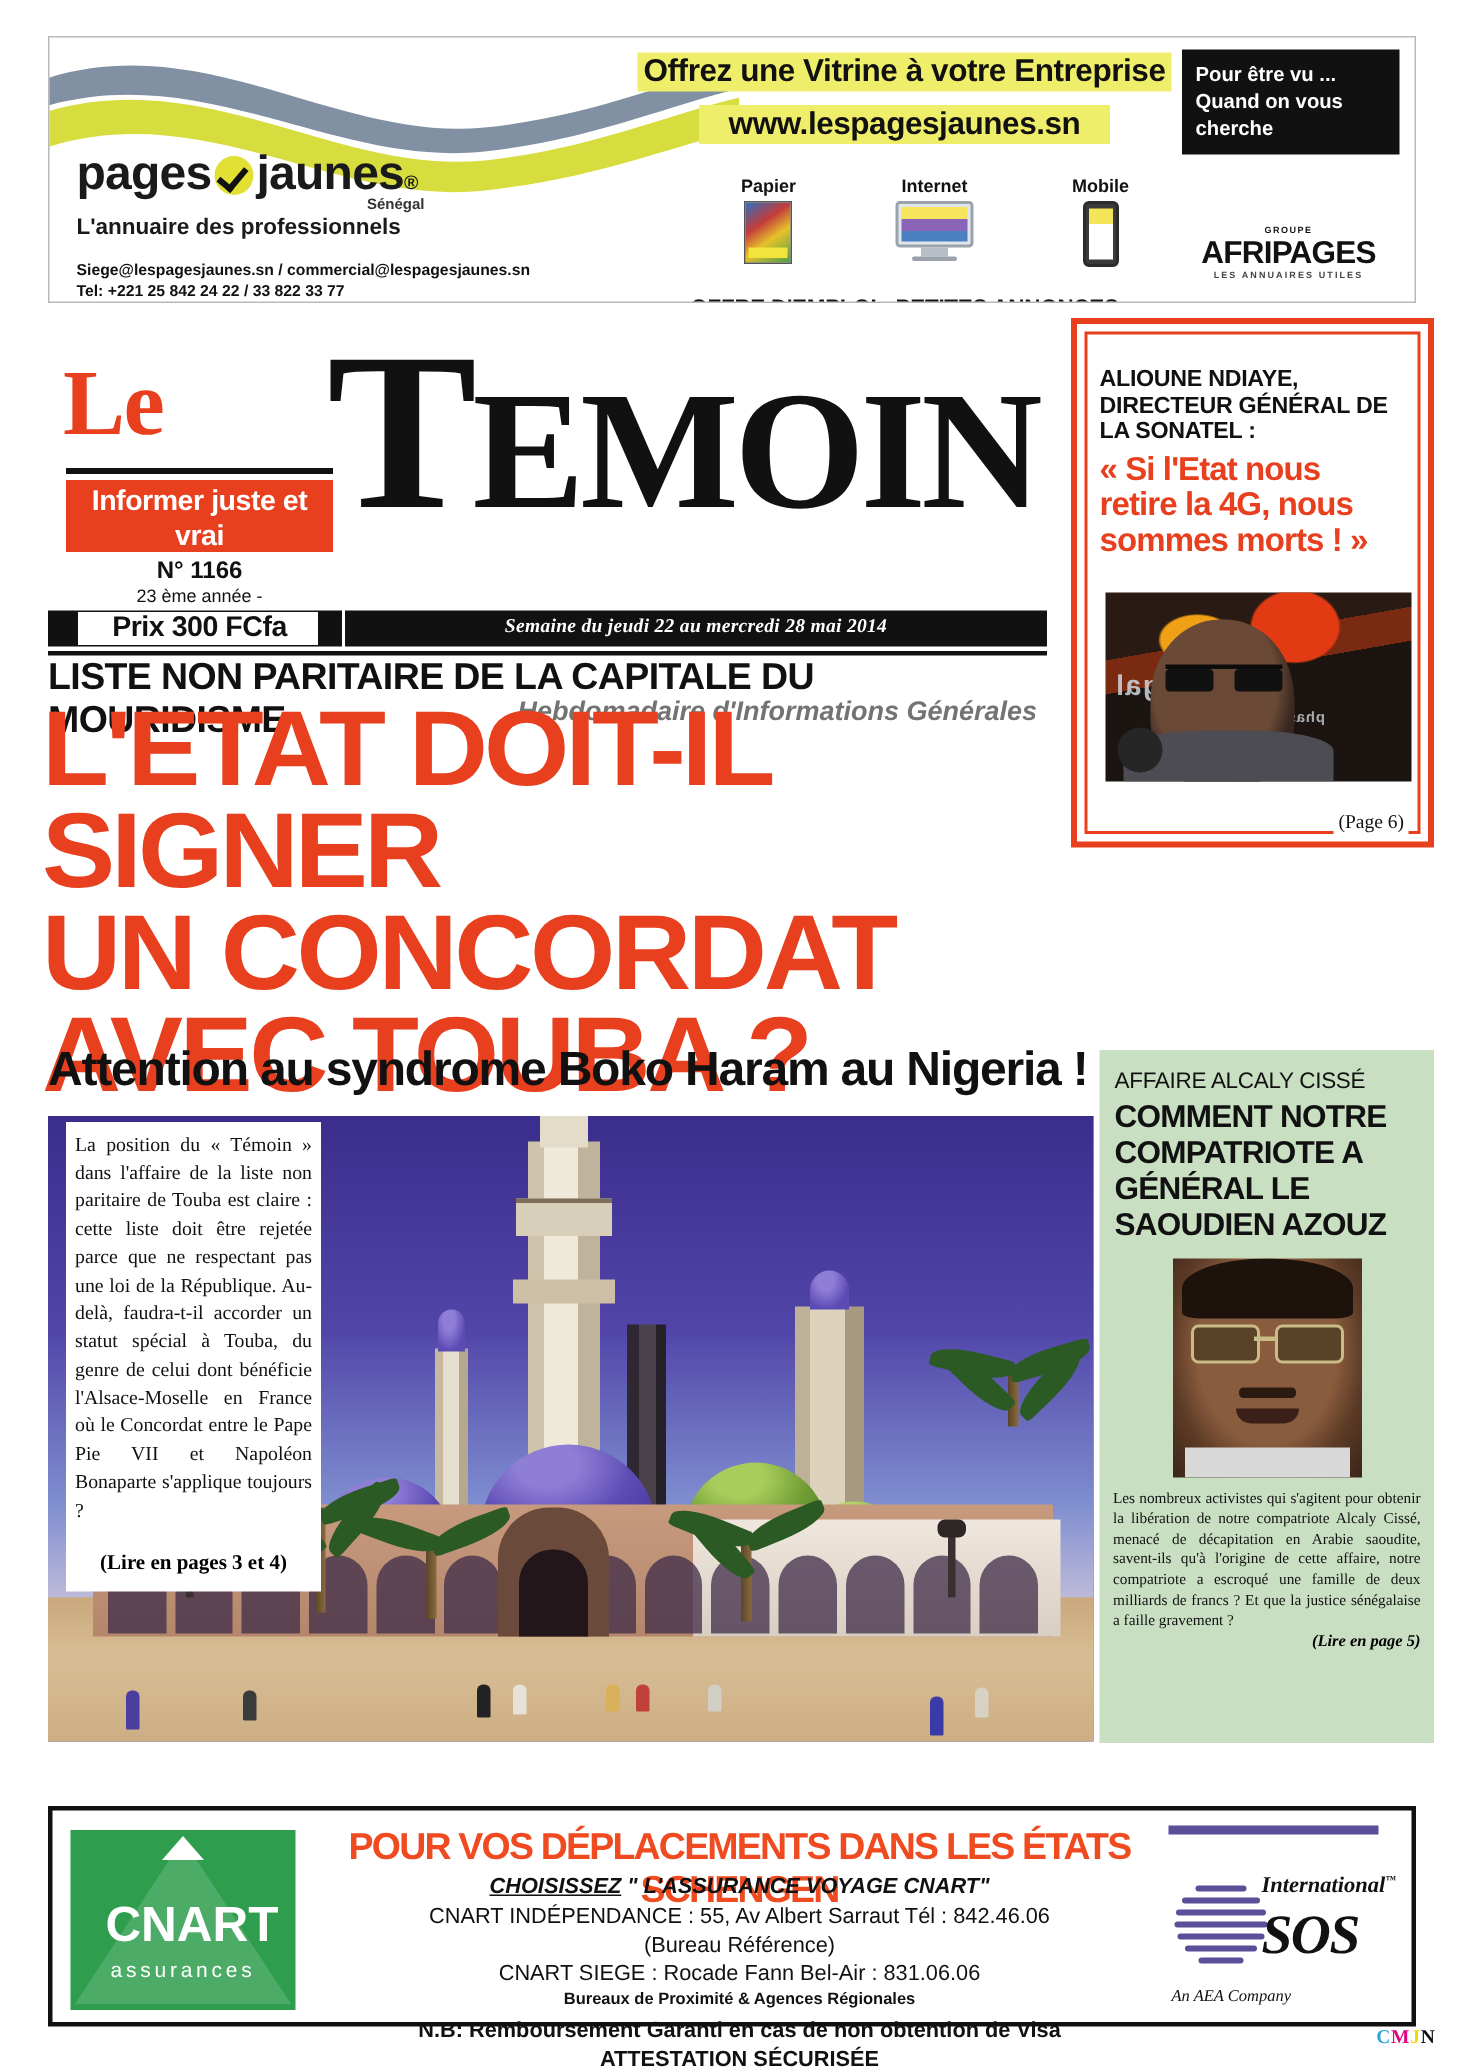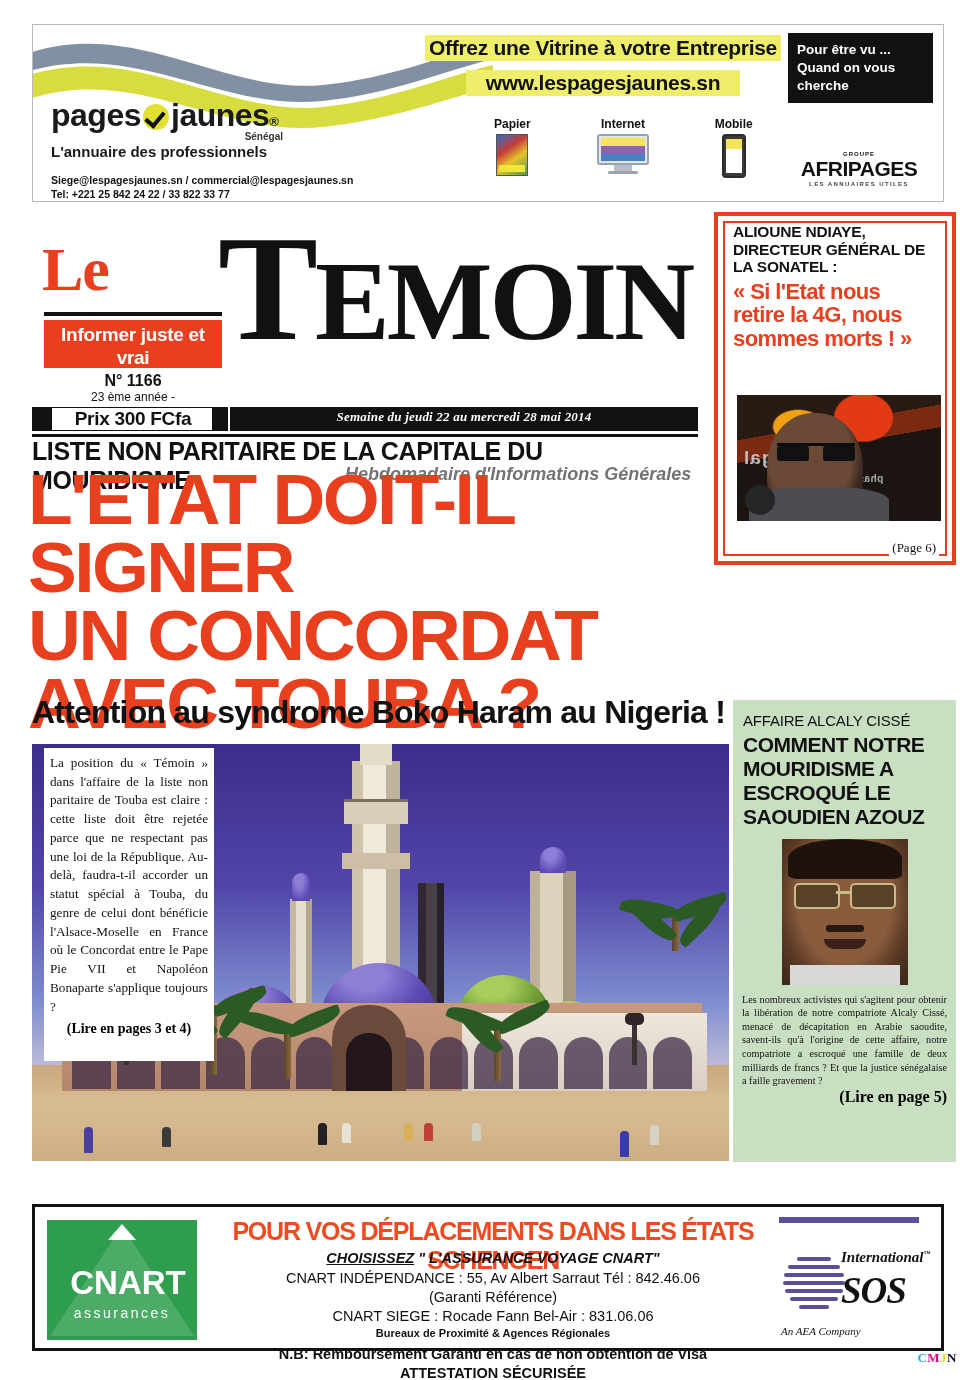--- a/index.html
+++ b/index.html
@@ -120,21 +120,21 @@
     font-family:"Liberation Serif", serif; font-style:italic; font-weight:700;
     font-size:13px; color:#fff; letter-spacing:0.2px;
   }
   .mh-botrule { position:absolute; left:32px; top:222px; width:666px; height:3px; background:#111; }
 
   
   .rbox {
     position:absolute; left:714px; top:212px; width:242px; height:353px;
     border:4px solid #e8401f; background:#fff; padding:5px;
   }
-  .rbox-inner { border:2px solid #e8401f; height:100%; padding:0 8px 4px; position:relative; }
+  .rbox-inner { border:2px solid #e8401f; height:100%; padding:21px 8px 4px; position:relative; }
   .rbox-kicker { font-size:15.5px; font-weight:600; color:#111; line-height:1.14; letter-spacing:-0.2px; }
   .rbox-quote { margin-top:4px; font-size:22px; font-weight:800; color:#e8401f; line-height:1.06; letter-spacing:-0.6px; }
   .rbox-photo {
     position:absolute; left:12px; top:172px; width:204px; height:126px;
     background:
       radial-gradient(ellipse at 30% 25%, #f0a015 0 12%, rgba(0,0,0,0) 13%),
       radial-gradient(ellipse at 62% 18%, #e23a12 0 16%, rgba(0,0,0,0) 17%),
       linear-gradient(170deg,#2a1a14 0 28%, #7a2a10 28% 42%, #1b1410 42% 100%);
     overflow:hidden;
   }
@@ -252,21 +252,21 @@
   .lamp:after{content:"";position:absolute;left:-7px;top:-10px;width:19px;height:12px;background:#2e2626;border-radius:5px;}
 
   .artbox {
     position:absolute; left:44px; top:748px; width:170px; height:313px;
     background:#fff; padding:6px 6px 4px 6px;
   }
   .arttext {
     font-family:"Liberation Serif", serif; font-size:13.2px; line-height:1.42;
     color:#111; text-align:justify; hyphens:auto;
   }
-  .artlire { margin-top:5px; font-family:"Liberation Serif", serif; font-size:14px; font-weight:700; text-align:center; }
+  .artlire { margin-top:19px; font-family:"Liberation Serif", serif; font-size:14px; font-weight:700; text-align:center; }
 
   
   .gbox {
     position:absolute; left:733px; top:700px; width:223px; height:462px;
     background:#c9dfc2;
   }
   .gbox-kicker { padding:12px 10px 0; font-size:15px; font-weight:500; color:#111; letter-spacing:-0.2px;}
   .gbox-title { padding:4px 10px 0; font-size:21px; font-weight:800; color:#111; line-height:1.14; letter-spacing:-0.5px; }
   .gbox-photo {
     margin:10px auto 0; width:126px; height:146px;
@@ -279,21 +279,21 @@
     background:#5a4228;border:2px solid #c9bc86;border-radius:5px;}
   .gbox-photo .gl:before{left:0;} .gbox-photo .gl:after{right:0;}
   .gbox-photo .gl i{position:absolute;left:42px;top:8px;width:18px;height:3px;background:#c9bc86;}
   .gbox-photo .must{position:absolute;left:44px;top:86px;width:38px;height:7px;background:#2a1a10;border-radius:3px;}
   .gbox-photo .mouth{position:absolute;left:42px;top:100px;width:42px;height:10px;background:#3a2018;border-radius:0 0 18px 18px;}
   .gbox-photo .collar{position:absolute;left:8px;bottom:0;width:110px;height:20px;background:#d8d8d8;}
   .gbox-body {
     padding:8px 9px 0; font-family:"Liberation Serif", serif;
     font-size:10.2px; line-height:1.33; color:#111; text-align:justify;
   }
-  .gbox-lire { padding:0 9px; font-family:"Liberation Serif", serif; font-size:16px; font-weight:700; text-align:right; }
+  .gbox-lire { padding:0 9px; font-family:"Liberation Serif", serif; font-size:11px; font-weight:700; text-align:right;font-style:italic; }
 
   
   .botad {
     position:absolute; left:32px; top:1204px; width:912px; height:147px;
     border:3px solid #111; background:#fff;
   }
   .cnart-logo {
     position:absolute; left:12px; top:13px; width:150px; height:120px;
     background:#2e9e4e; overflow:hidden;
   }
@@ -526,21 +526,21 @@
     <div class="person" style="left:618px;background:#d8d2c4;bottom:16px;height:20px"></div>
 
     <div class="artbox" style="position:absolute;left:12px;top:4px;">
       <div class="arttext">La position du « Témoin » dans l'affaire de la liste non paritaire de Touba est claire : cette liste doit être rejetée parce que ne respectant pas une loi de la République. Au-delà, faudra-t-il accorder un statut spécial à Touba, du genre de celui dont bénéficie l'Alsace-Moselle en France où le Concordat entre le Pape Pie VII et Napoléon Bonaparte s'applique toujours ?</div>
       <div class="artlire">(Lire en pages 3 et 4)</div>
     </div>
   </div>
 
   <div class="gbox">
     <div class="gbox-kicker">AFFAIRE ALCALY CISSÉ</div>
-    <div class="gbox-title">COMMENT NOTRE MOURIDISME A ESCROQUÉ LE SAOUDIEN AZOUZ</div>
+    <div class="gbox-title">COMMENT NOTRE COMPATRIOTE A GÉNÉRAL LE SAOUDIEN AZOUZ</div>
     <div class="gbox-photo">
       <div class="hair"></div>
       <div class="gl">
           <i></i>
         </div>
       <div class="must"></div>
       <div class="mouth"></div>
       <div class="collar"></div>
     </div>
     <div class="gbox-body">Les nombreux activistes qui s'agitent pour obtenir la libération de notre compatriote Alcaly Cissé, menacé de décapitation en Arabie saoudite, savent-ils qu'à l'origine de cette affaire, notre compatriote a escroqué une famille de deux milliards de francs ? Et que la justice sénégalaise a faille gravement ?</div>
@@ -554,21 +554,21 @@
       <div class="cnart-name">CNART</div>
       <div class="cnart-assur">assurances</div>
     </div>
 
     <div class="ad-head">POUR VOS DÉPLACEMENTS DANS LES ÉTATS SCHENGEN</div>
     <div class="ad-l1">
       <u>CHOISISSEZ</u>
       <span>" L'ASSURANCE VOYAGE CNART"</span>
     </div>
     <div class="ad-l2">CNART INDÉPENDANCE  : 55, Av Albert Sarraut Tél  : 842.46.06</div>
-    <div class="ad-l3">(Garanti Référence)</div>
+    <div class="ad-l3">(Bureau Référence)</div>
     <div class="ad-l4">CNART SIEGE  : Rocade Fann Bel-Air  : 831.06.06</div>
     <div class="ad-l5">Bureaux de Proximité &amp; Agences Régionales</div>
     <div class="ad-l6">N.B: Remboursement Garanti en cas de non obtention de Visa</div>
     <div class="ad-l7">ATTESTATION SÉCURISÉE</div>
 
     <div class="sos">
       <div class="sos-bar"></div>
       <div class="sos-globe">
         <i style="width:34px"></i>
           <i style="width:52px"></i>

